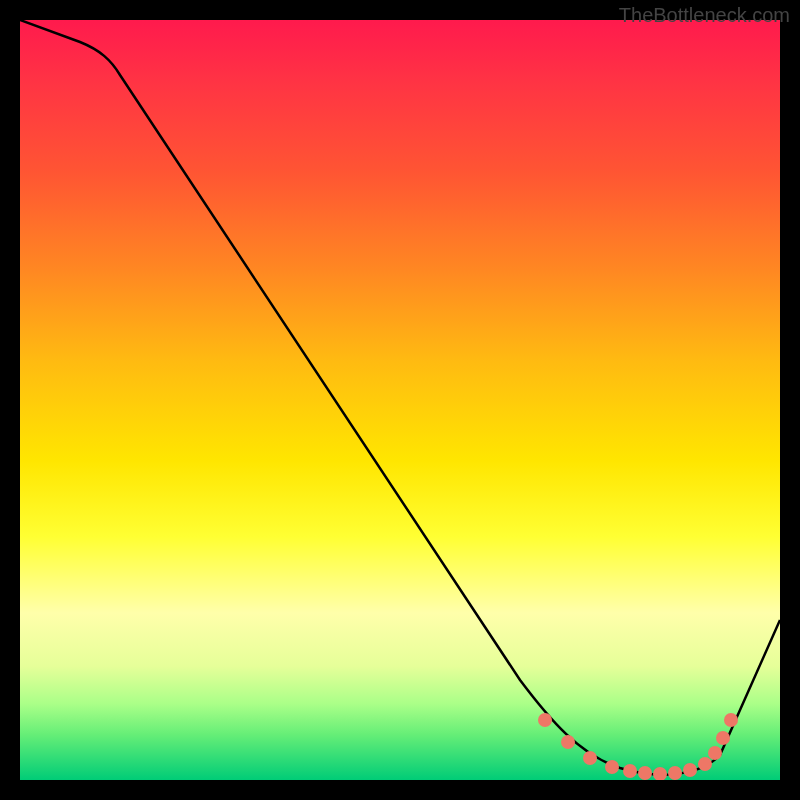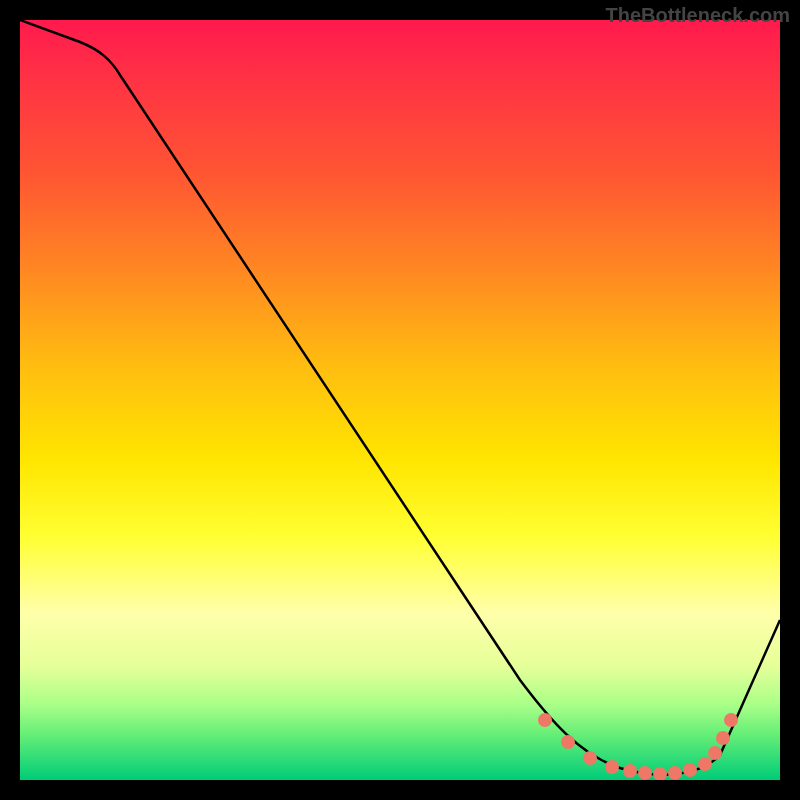--- a/index.html
+++ b/index.html
@@ -10,21 +10,21 @@
     background: #000;
     position: relative;
     font-family: Arial, sans-serif;
   }
   .watermark {
     position: absolute;
     top: 4px;
     right: 10px;
     color: #444;
     font-size: 20px;
-    font-weight: 700;
+    font-weight: 400;
     z-index: 10;
   }
   .plot-frame {
     position: absolute;
     left: 20px;
     top: 20px;
     width: 760px;
     height: 760px;
     background: #000;
   }

